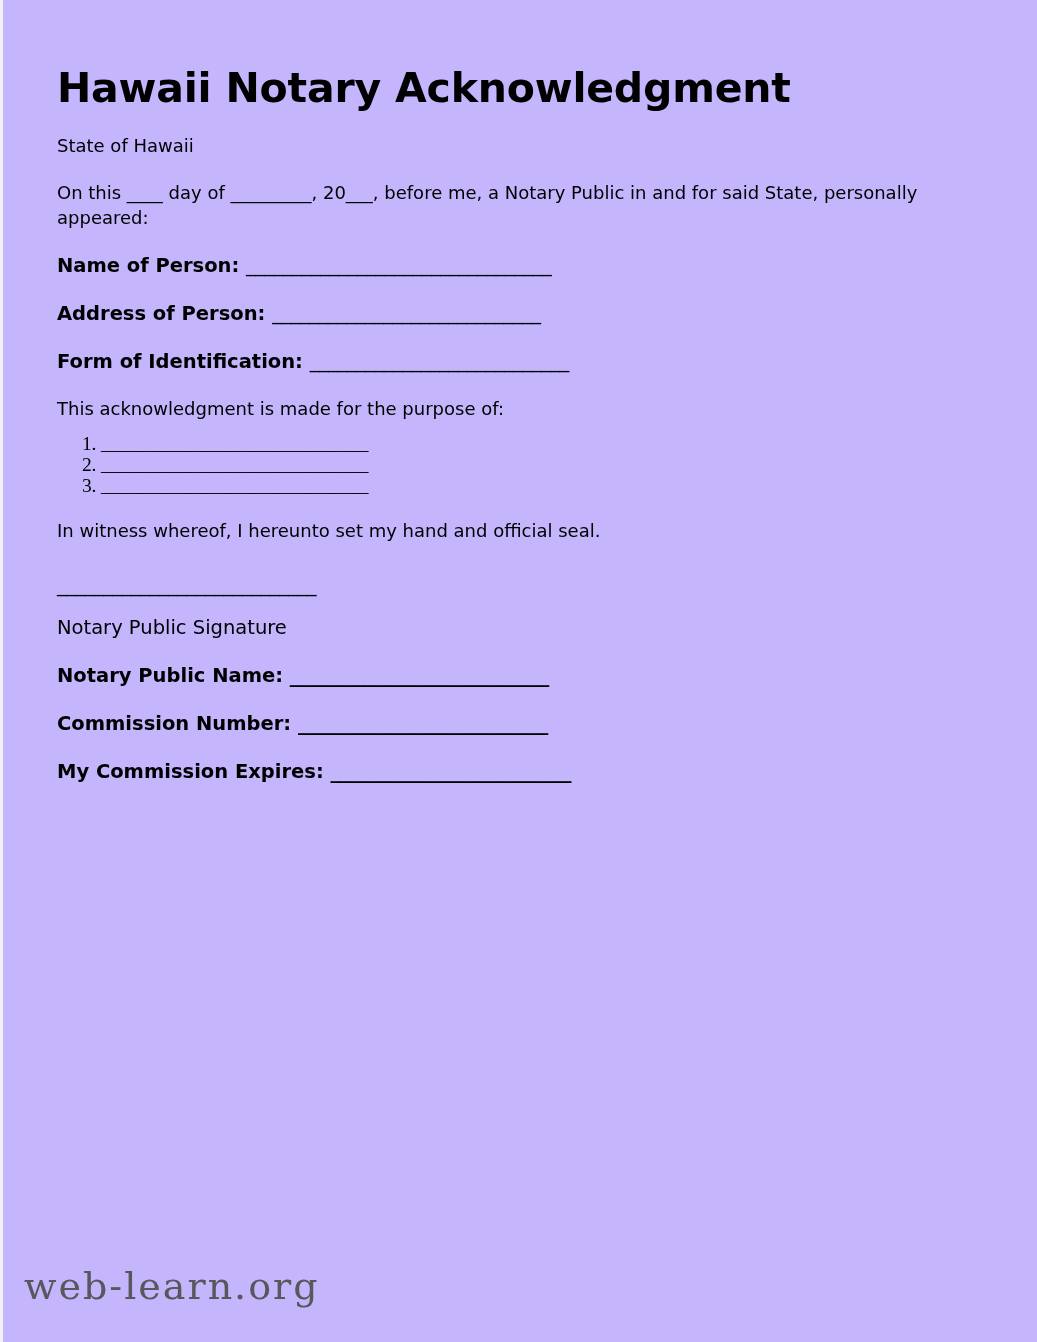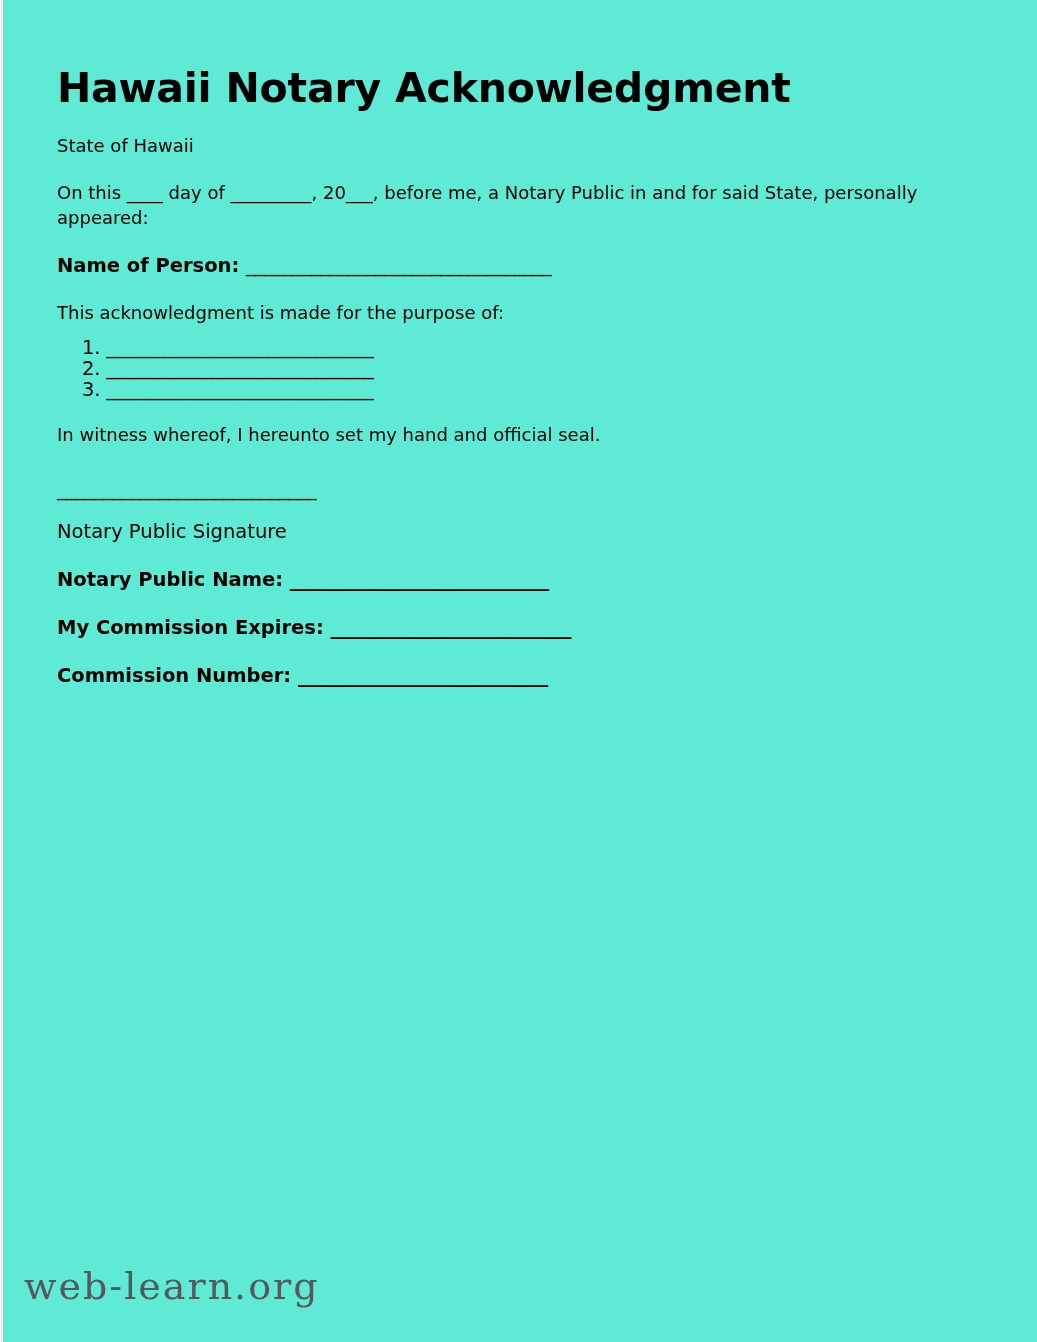--- a/index.html
+++ b/index.html
@@ -15,21 +15,21 @@
     font-family: "DejaVu Sans", sans-serif;
     color: #000000;
     overflow: hidden;
   }
   .page {
     position: absolute;
     left: 0;
     top: 0;
     width: 1037px;
     height: 1342px;
-    background: #5eead4;
+    background: #c4b5fd;
     box-sizing: border-box;
   }
   .page-edge-left {
     position: absolute;
     left: 0;
     top: 0;
     width: 3px;
     height: 1342px;
     background: #f2f2f2;
   }
@@ -85,20 +85,21 @@
     margin: 0;
     padding: 12px 0 0 0;
     list-style: none;
   }
   .purpose-item {
     font-size: 19.5px;
     line-height: 21px;
     padding-left: 25px;
     white-space: pre;
     letter-spacing: -0.2px;
+    font-family: Liberation Serif, serif;
   }
 
   .sig-rule {
     font-size: 19.5px;
     line-height: 25px;
     padding-top: 30px;
     letter-spacing: -0.5px;
     white-space: pre;
     margin: 0;
   }
@@ -133,40 +134,42 @@
 
     <h1 class="doc-title">Hawaii Notary Acknowledgment</h1>
 
     <p class="para">State of Hawaii</p>
 
 
     <p class="para">On this ____ day of _________, 20___, before me, a Notary Public in and for said State, personally appeared:</p>
 
     <p class="field-line"><span class="field-label">Name of Person: </span><span class="blank">_________________________________</span></p>
 
+    <p class="field-line"><span class="field-label">Address of Person: </span><span class="blank">_____________________________</span></p>
 
 
+    <p class="field-line"><span class="field-label">Form of Identification: </span><span class="blank">____________________________</span></p>
 
     <p class="para">This acknowledgment is made for the purpose of:</p>
 
     <ul class="purpose-list">
       <li class="purpose-item">1. ____________________________</li>
       <li class="purpose-item">2. ____________________________</li>
       <li class="purpose-item">3. ____________________________</li>
     </ul>
 
     <p class="para">In witness whereof, I hereunto set my hand and official seal.</p>
 
     <p class="sig-rule">____________________________</p>
 
     <p class="sig-caption">Notary Public Signature</p>
 
     <p class="field-line"><span class="field-label">Notary Public Name: </span><span class="blank-bold">____________________________</span></p>
 
+    <p class="field-line"><span class="field-label">Commission Number: </span><span class="blank-bold">___________________________</span></p>
+
     <p class="field-line"><span class="field-label">My Commission Expires: </span><span class="blank-bold">__________________________</span></p>
-
-    <p class="field-line"><span class="field-label">Commission Number: </span><span class="blank-bold">___________________________</span></p>
 
   </div>
 
   <div class="footer-watermark">web-learn.org</div>
 
 </div>
 
 </body></html>

